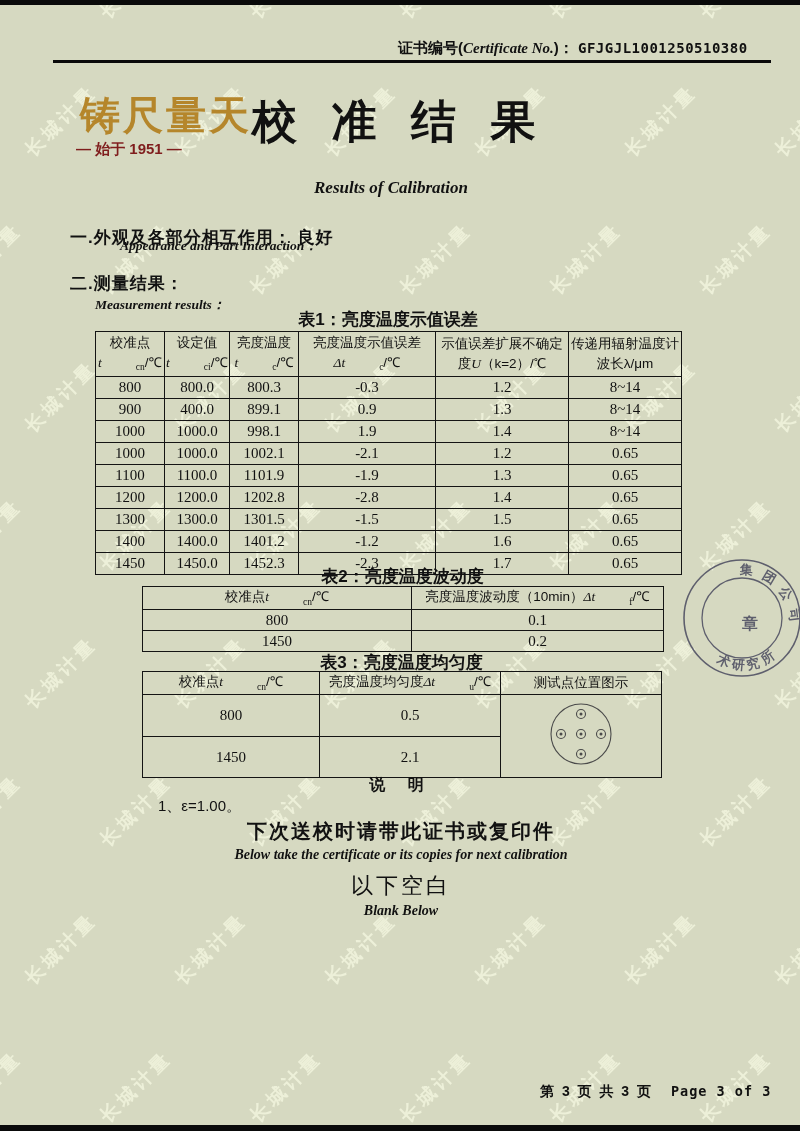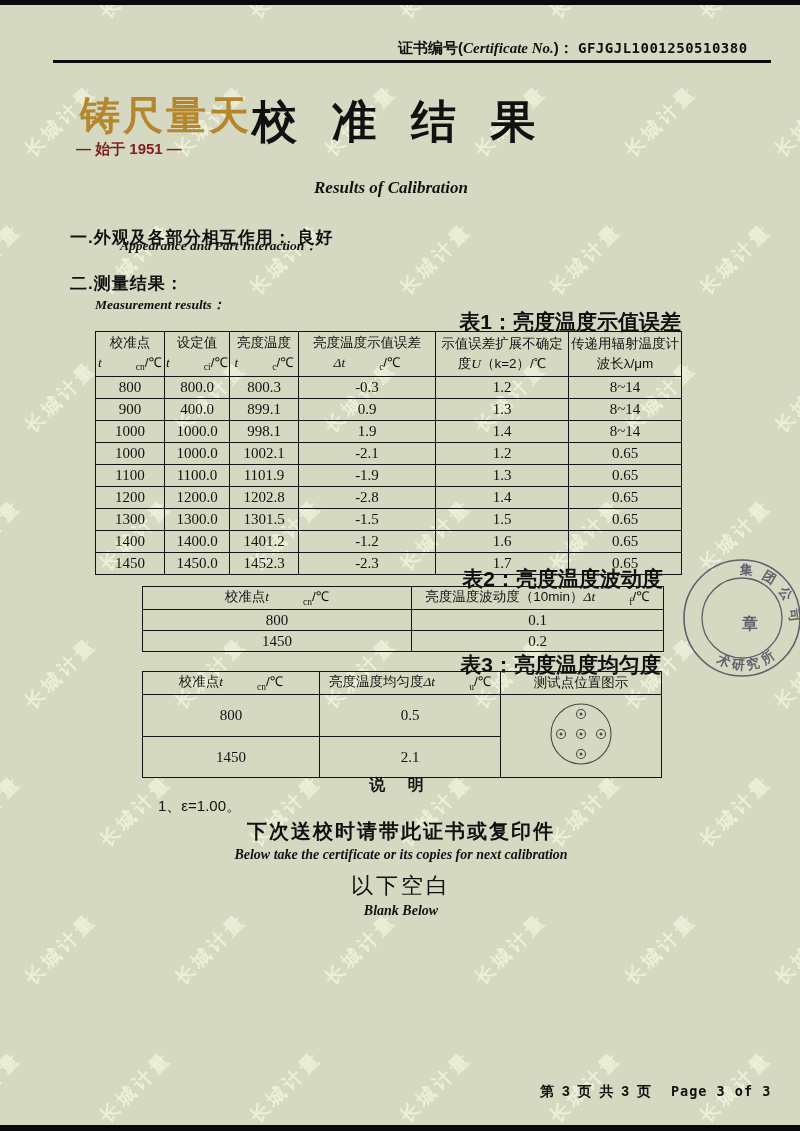--- a/index.html
+++ b/index.html
@@ -17,21 +17,21 @@
              font-weight:bold;font-size:40px;color:#b5862b;letter-spacing:3px;}
   .logo-sub{position:absolute;left:76px;top:140px;width:168px;text-align:left;
             font-size:15px;color:#7f1d1d;font-weight:bold;}
   .doc-title{position:absolute;left:252px;top:92px;font-size:45px;font-weight:bold;
              letter-spacing:11px;white-space:nowrap;}
   .doc-subtitle{position:absolute;left:96px;top:178px;width:590px;text-align:center;
                 font-family:"Liberation Serif",serif;font-style:italic;font-weight:bold;font-size:17px;}
   .sec-zh{position:absolute;font-size:17px;font-weight:600;letter-spacing:1px;}
   .sec-en{position:absolute;font-family:"Liberation Serif",serif;font-style:italic;
           font-weight:bold;font-size:13.5px;}
-  .tbl-title{position:absolute;font-size:21px;font-weight:600;text-align:right;}
+  .tbl-title{position:absolute;font-size:17px;font-weight:600;text-align:center;}
   table{border-collapse:collapse;table-layout:fixed;position:absolute;}
   th,td{border:1.6px solid #141414;text-align:center;vertical-align:middle;padding:0;overflow:hidden;}
   th{font-size:13.5px;font-weight:500;line-height:1.45;}
   td{font-family:"Liberation Serif",serif;font-size:15px;}
   .sym{font-family:"Liberation Serif",serif;font-style:italic;}
   sub{font-size:9.5px;font-family:"Liberation Serif",serif;font-style:normal;margin-left:34px;}
   #table1{left:95px;top:331px;width:586px;}
   #table1 th{height:44px;}
   #table1 td{height:21px;}
   #table2{left:142px;top:586px;width:521px;}

